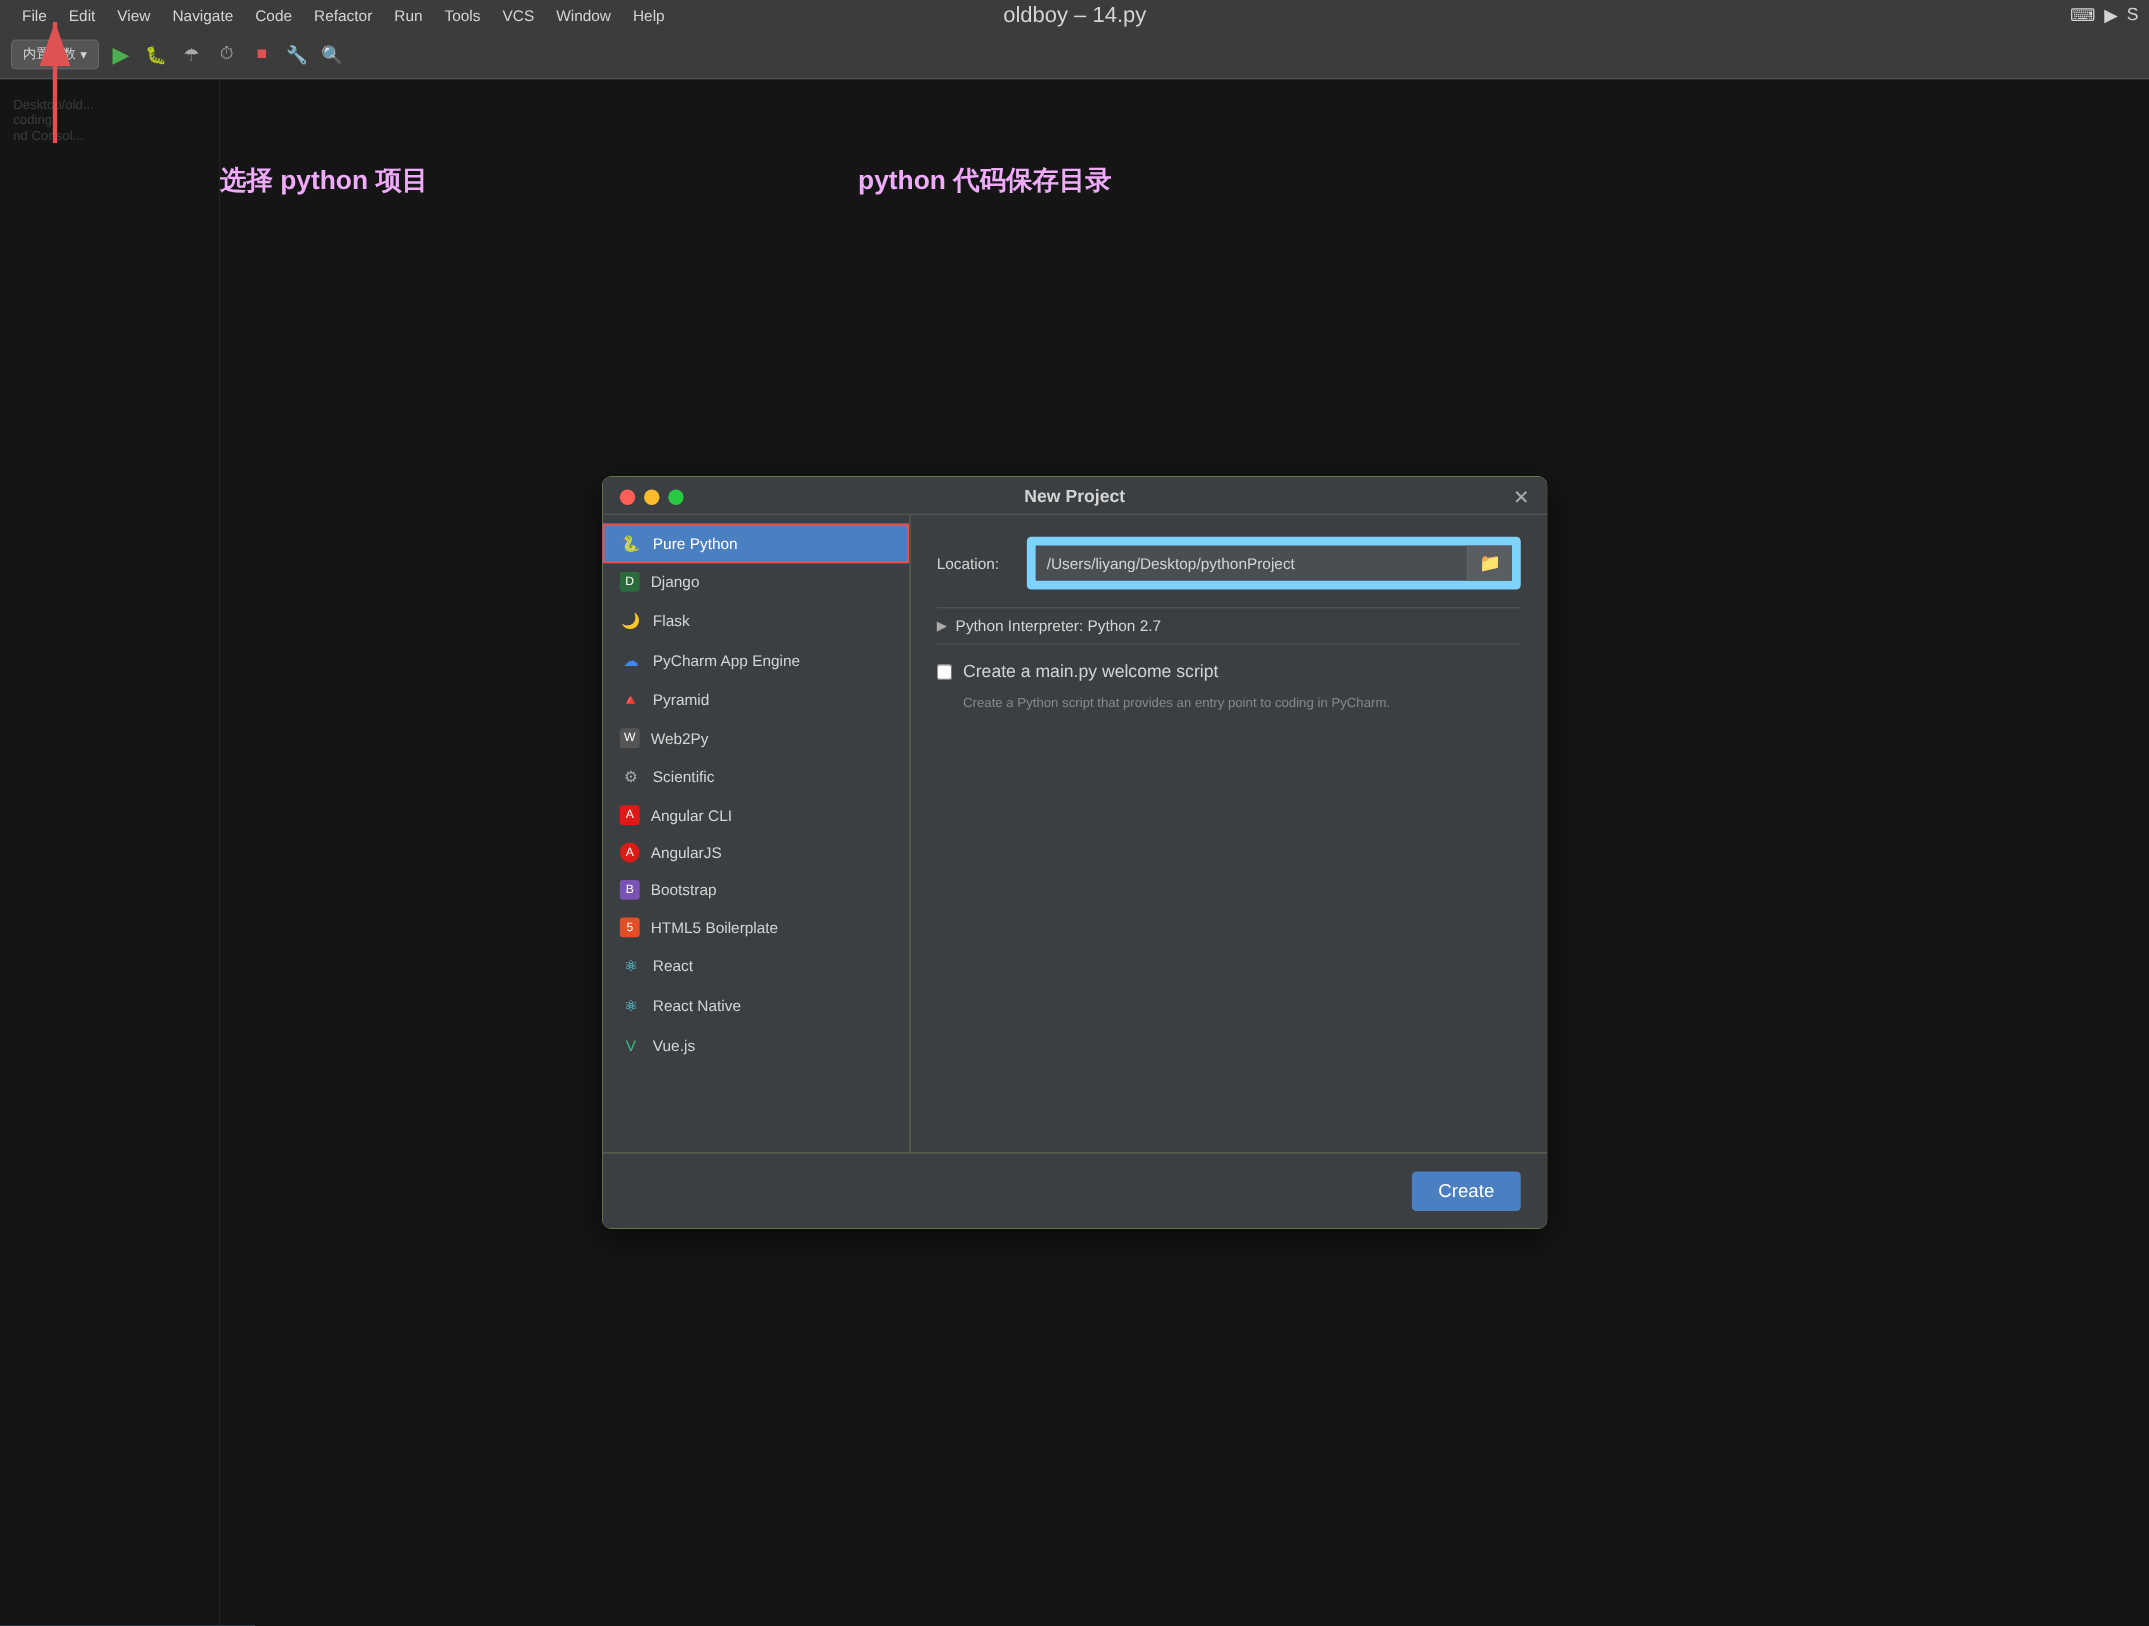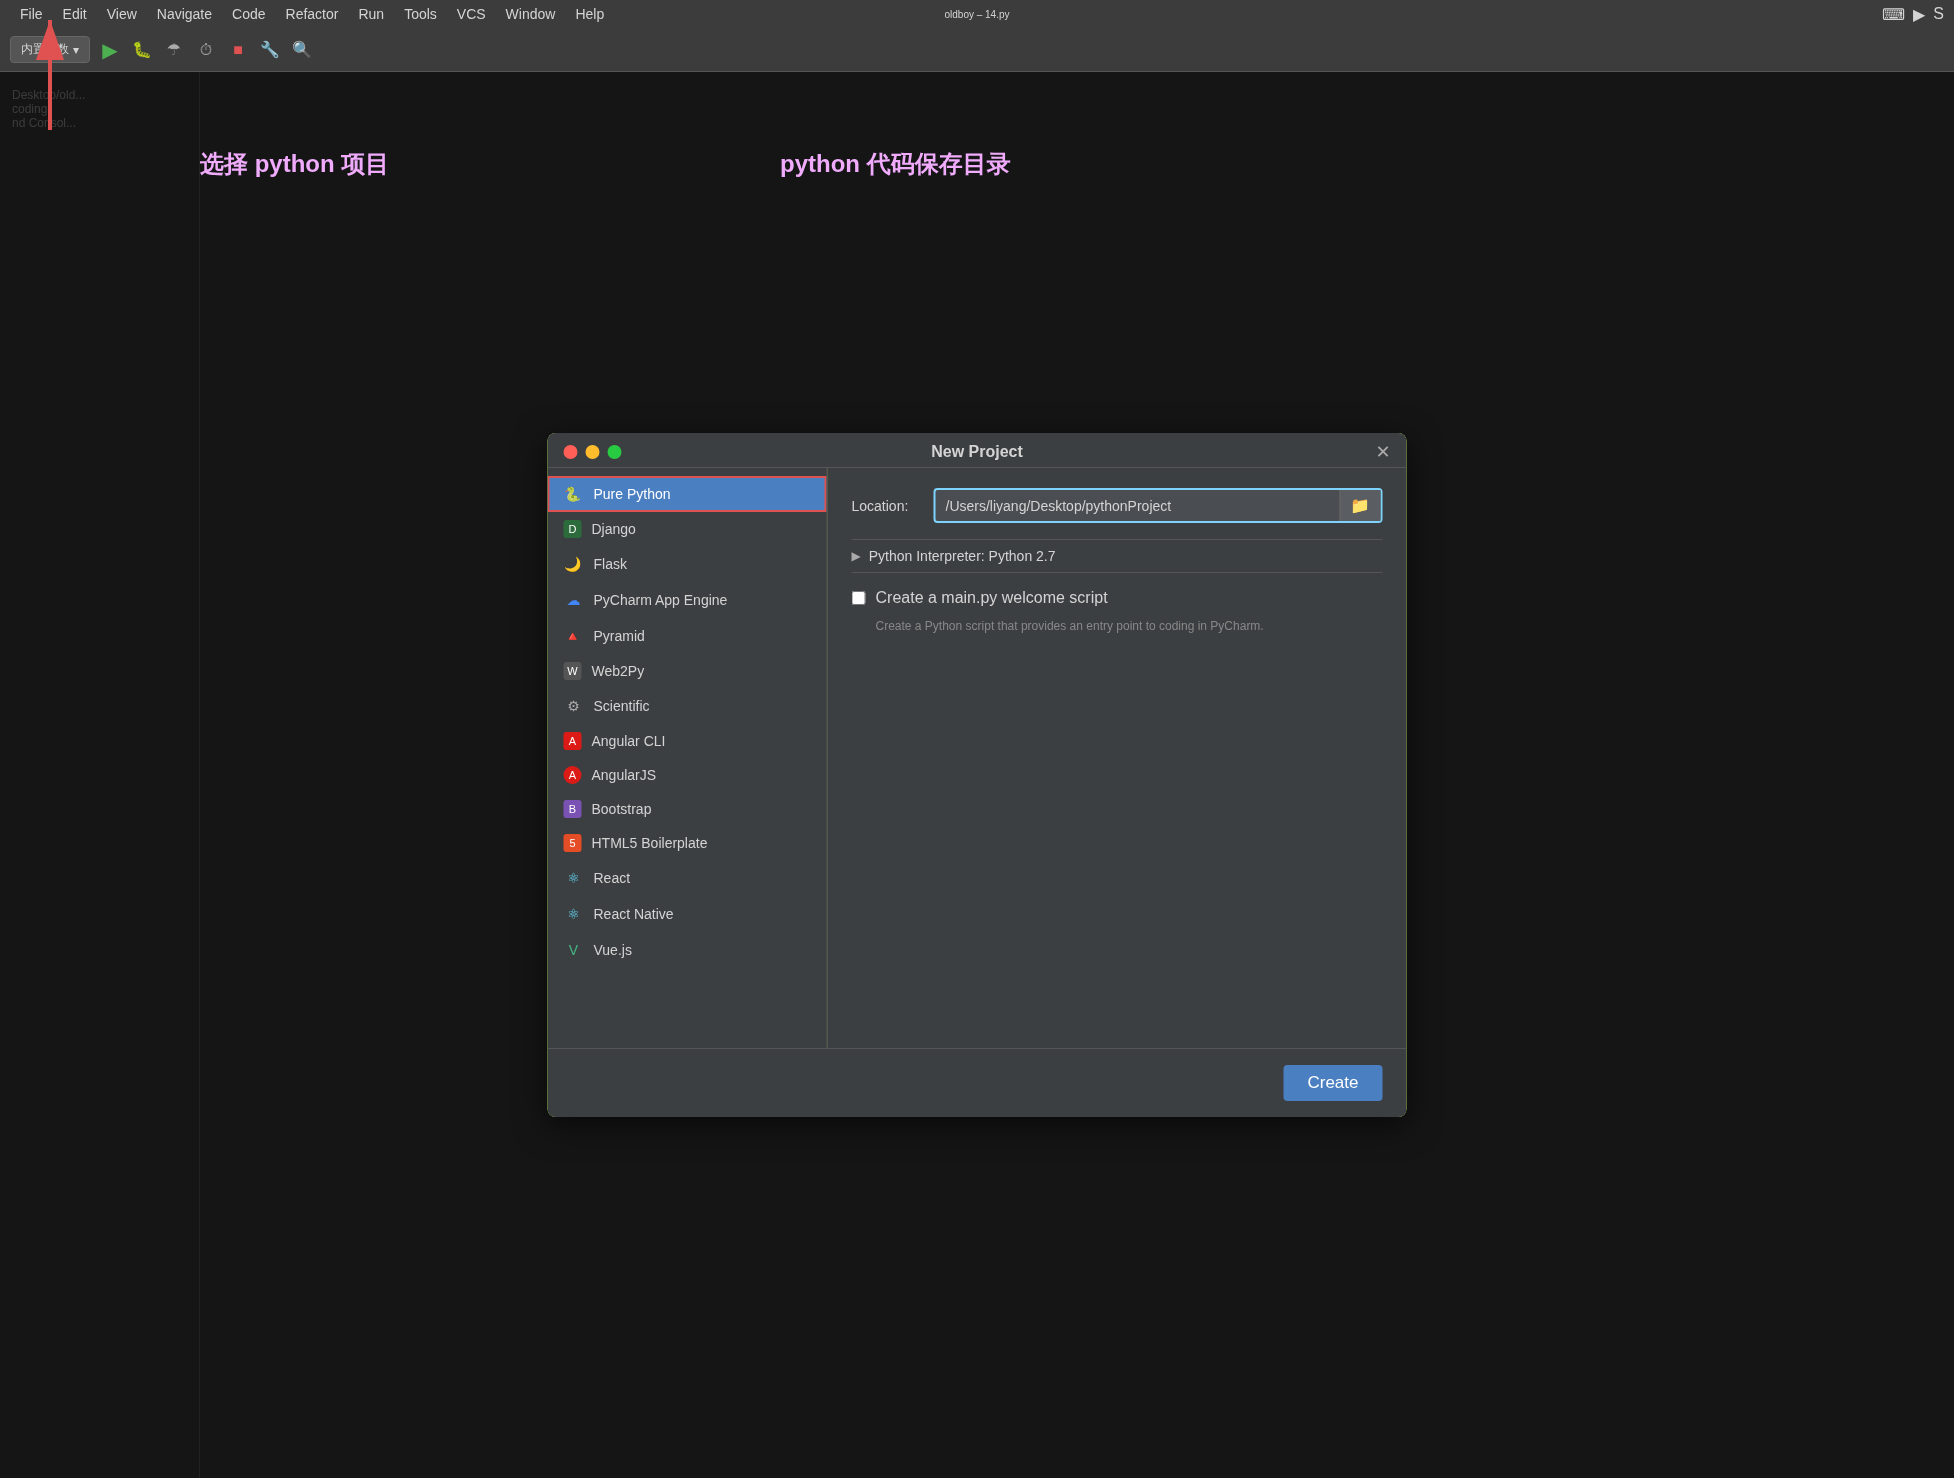--- a/index.html
+++ b/index.html
@@ -26,21 +26,21 @@
       color: #d4d4d4;
       font-size: 14px;
       padding: 2px 10px;
       cursor: pointer;
     }
     .menubar-title {
       position: absolute;
       left: 50%;
       transform: translateX(-50%);
       color: #d4d4d4;
-      font-size: 10px;
+      font-size: 20px;
     }
     .menubar-right {
       position: absolute;
       right: 10px;
       display: flex;
       align-items: center;
       gap: 8px;
       color: #d4d4d4;
     }
 
@@ -223,21 +223,21 @@
       gap: 12px;
     }
     .location-label {
       color: #d4d4d4;
       font-size: 14px;
       min-width: 70px;
     }
     .location-input-wrap {
       flex: 1;
       position: relative;
-      border: 2px solid #7dd3fc;
+      border: 8px solid #7dd3fc;
       border-radius: 4px;
       background: #4a4e52;
       display: flex;
       align-items: center;
     }
     .location-input {
       flex: 1;
       background: transparent;
       border: none;
       outline: none;

